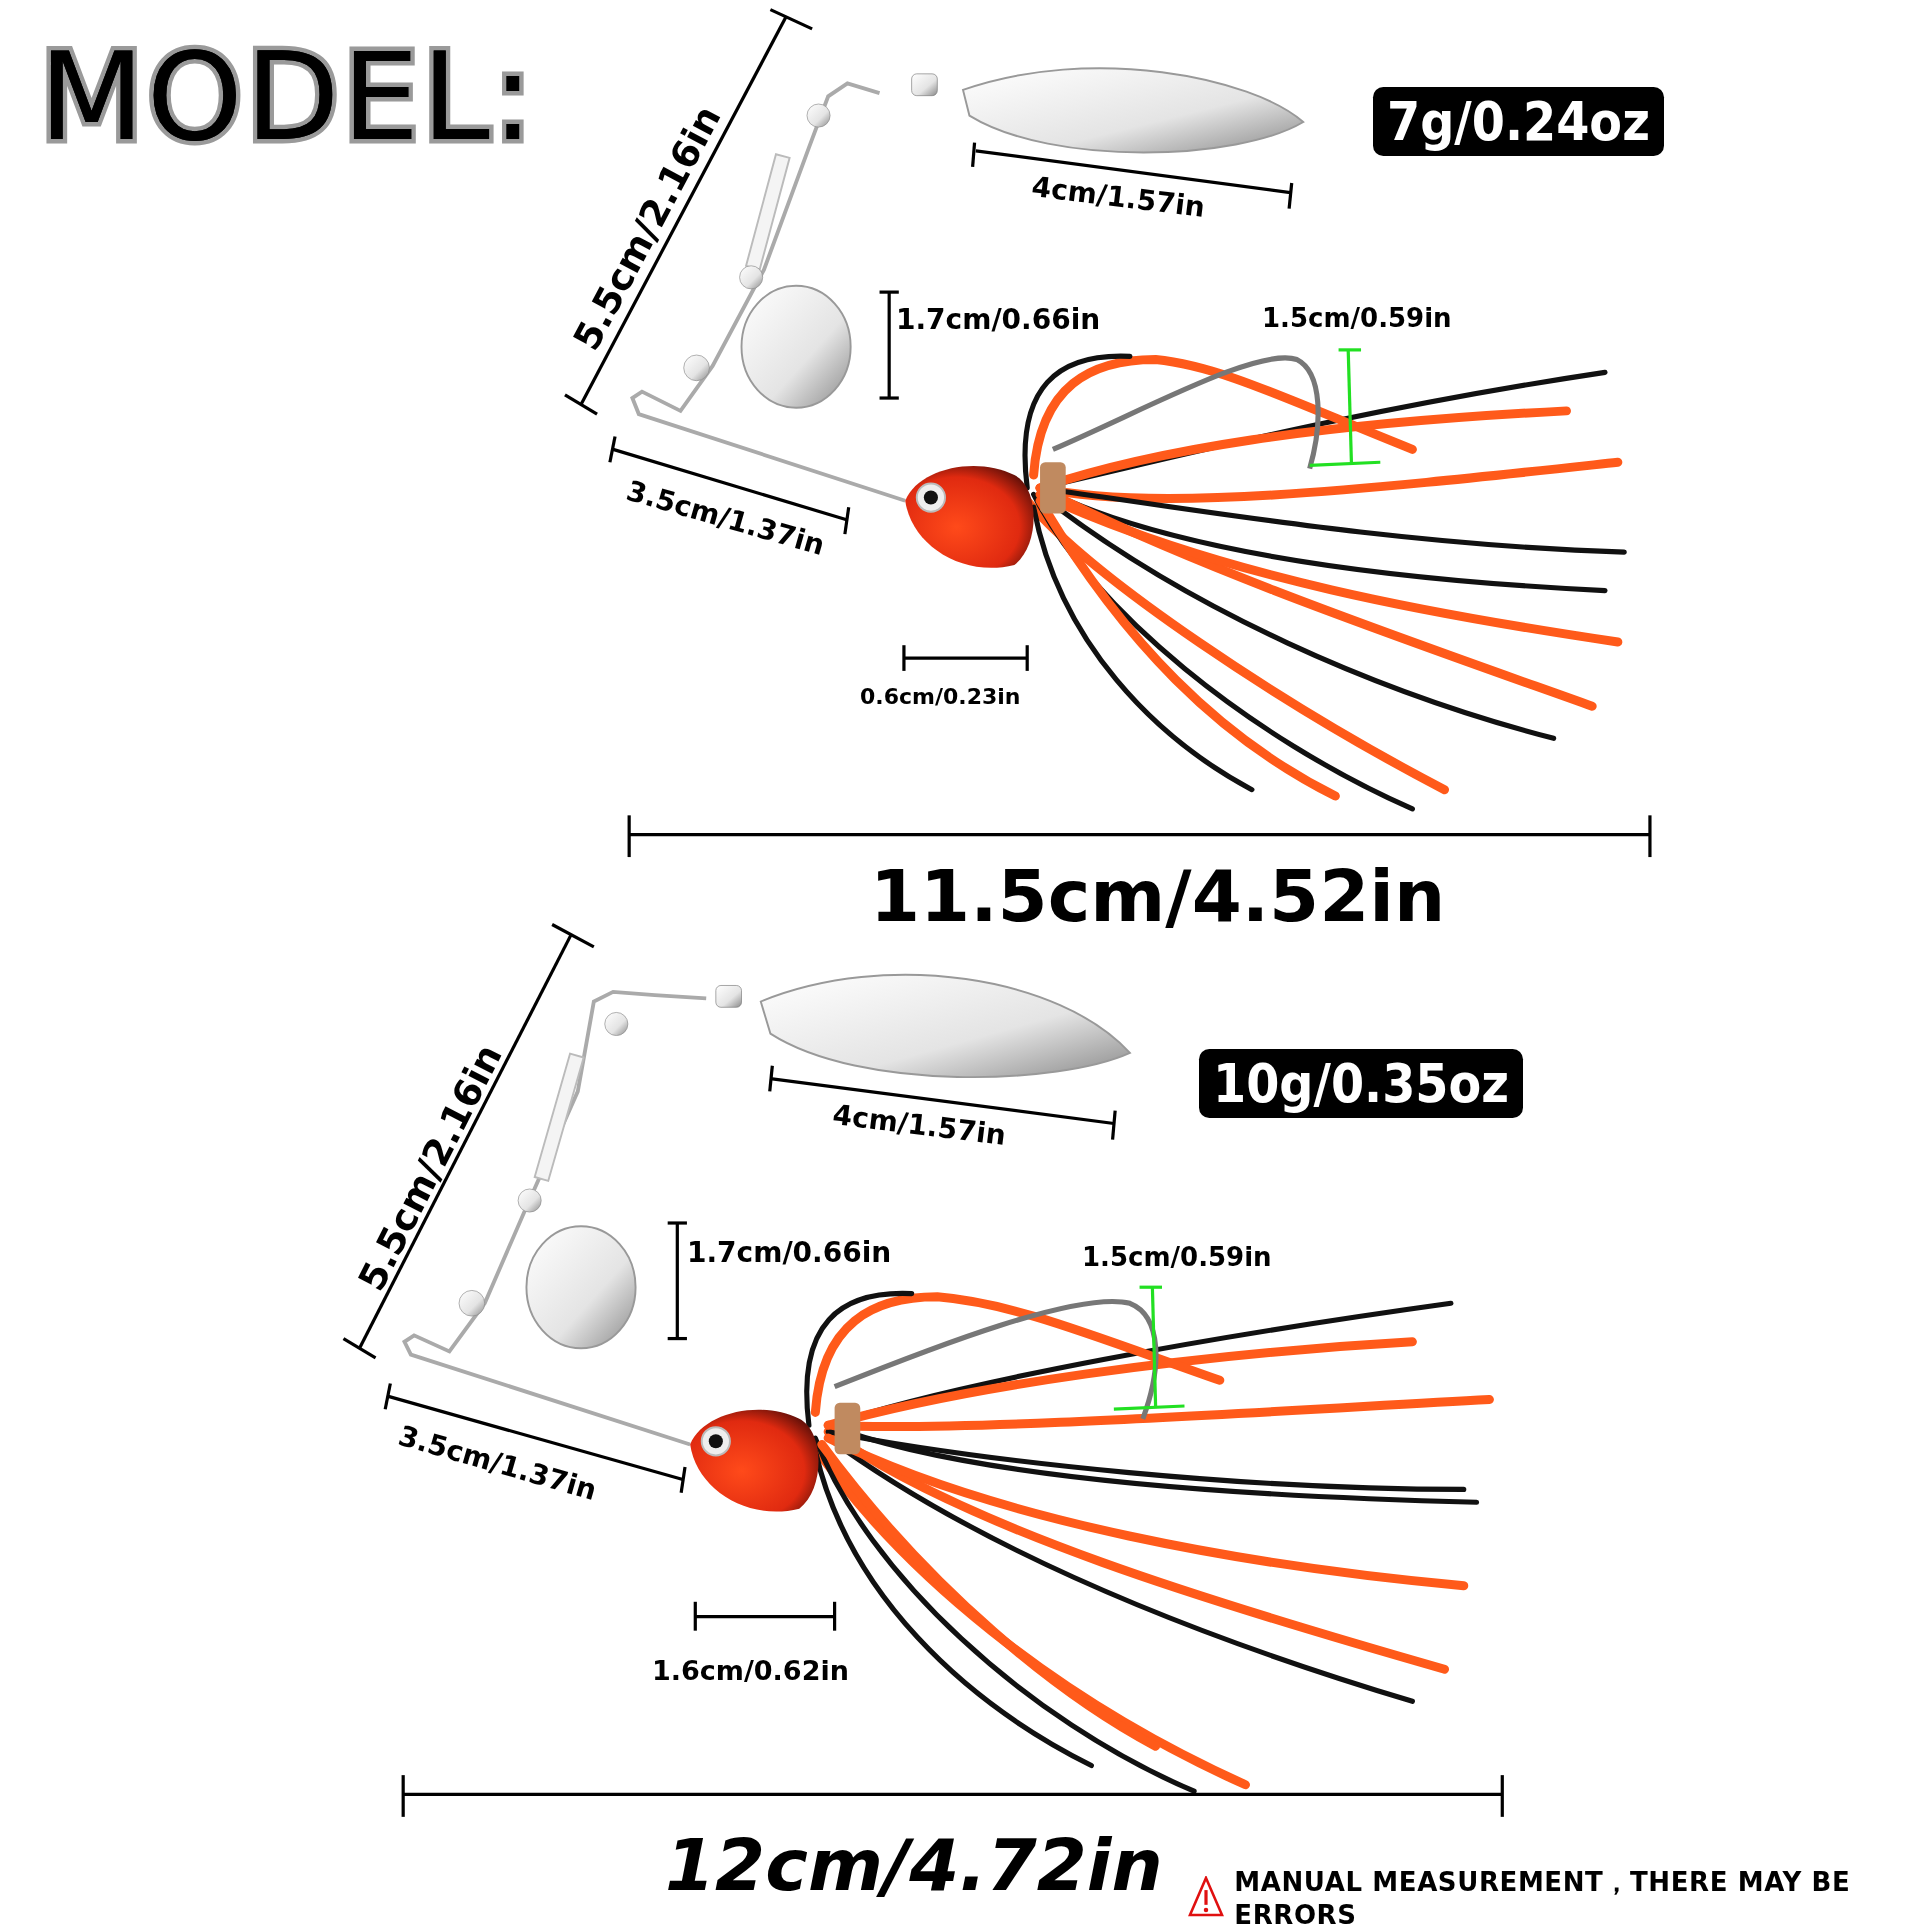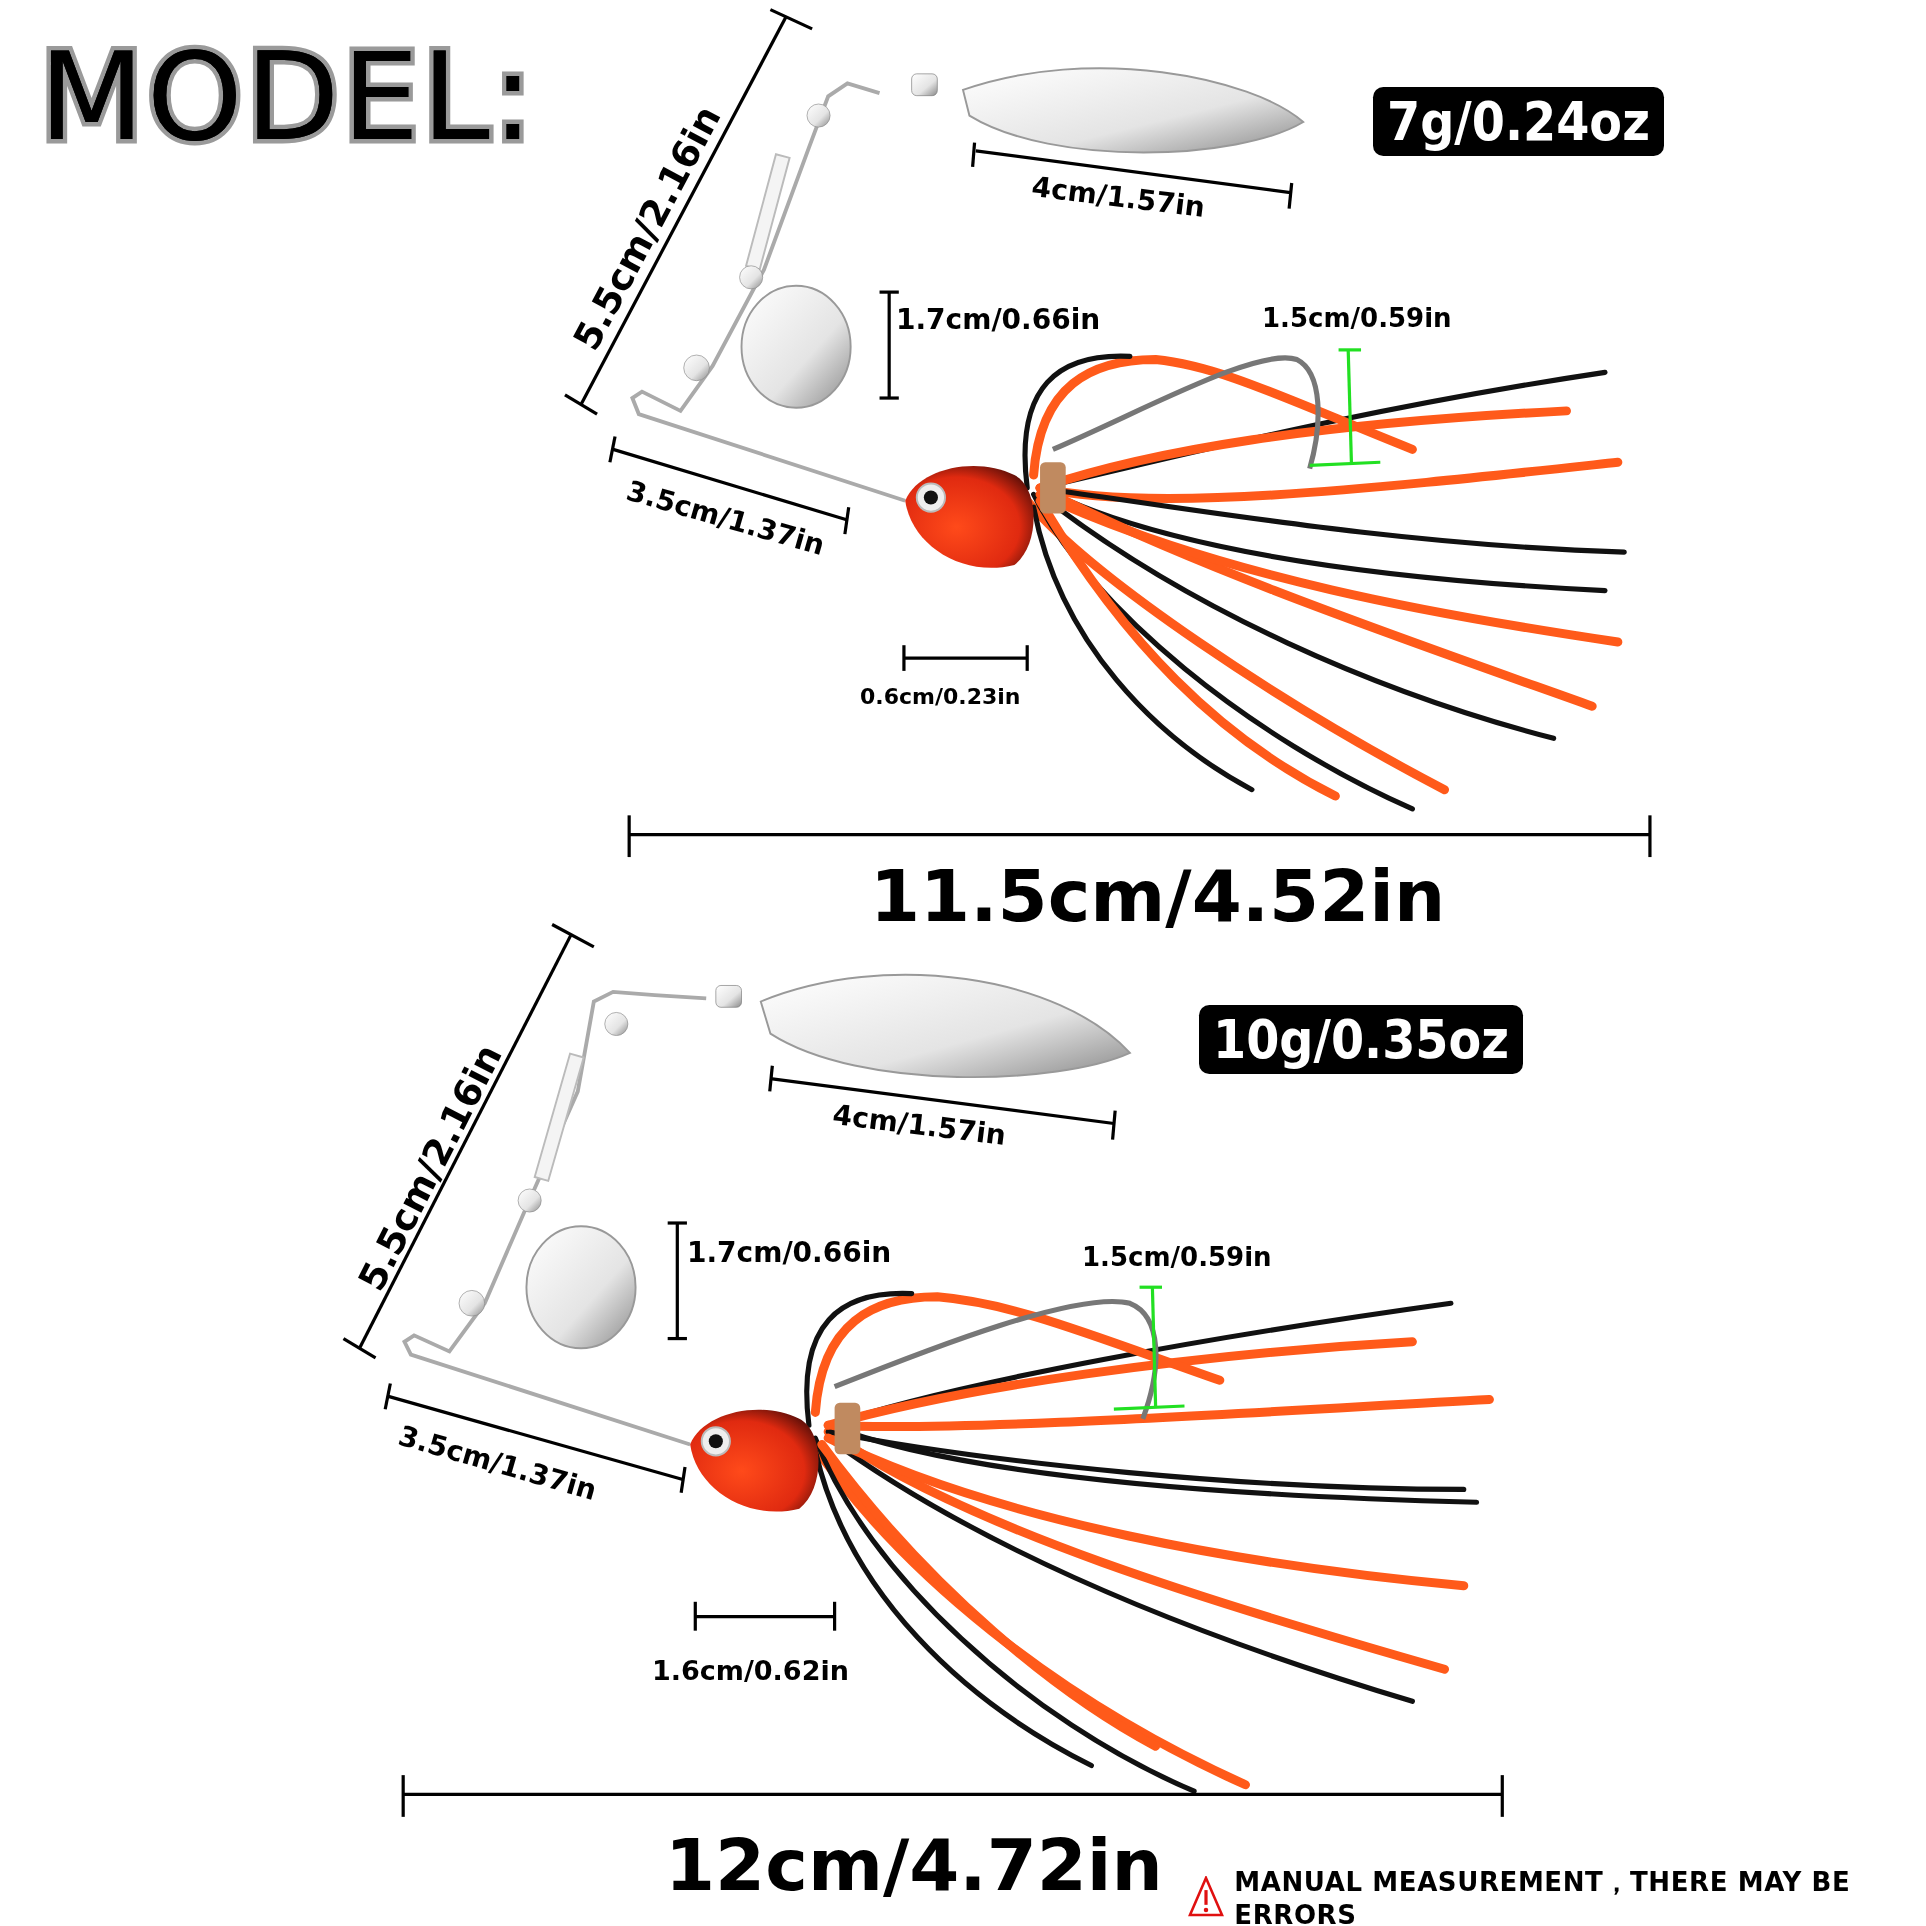--- a/index.html
+++ b/index.html
@@ -162,28 +162,28 @@
 
 <div class="abs badge" style="left:1326px;top:87px;font-size:53px;">7g/0.24oz</div>
 <div class="abs lbl med rot" style="left:565px;top:337px;transform:rotate(-62deg);font-size:37px;">5.5cm/2.16in</div>
 <div class="abs lbl sm rot" style="left:1034px;top:170px;transform:rotate(7deg);">4cm/1.57in</div>
 <div class="abs lbl sm" style="left:896px;top:303px;">1.7cm/0.66in</div>
 <div class="abs lbl" style="left:1262px;top:303px;font-size:26px;">1.5cm/0.59in</div>
 <div class="abs lbl sm rot" style="left:632px;top:474px;transform:rotate(16deg);">3.5cm/1.37in</div>
 <div class="abs lbl" style="left:860px;top:684px;font-size:22px;">0.6cm/0.23in</div>
 <div class="abs lbl big" style="left:870px;top:854px;text-align:right;">11.5cm/4.52in</div>
 
-<div class="abs badge" style="left:1152px;top:1005px;font-size:53px;">10g/0.35oz</div>
+<div class="abs badge" style="left:1152px;top:1049px;font-size:53px;">10g/0.35oz</div>
 <div class="abs lbl med rot" style="left:350px;top:1278px;transform:rotate(-63deg);font-size:37px;">5.5cm/2.16in</div>
 <div class="abs lbl sm rot" style="left:835px;top:1098px;transform:rotate(7deg);">4cm/1.57in</div>
 <div class="abs lbl sm" style="left:687px;top:1236px;">1.7cm/0.66in</div>
 <div class="abs lbl" style="left:1082px;top:1242px;font-size:26px;">1.5cm/0.59in</div>
 <div class="abs lbl sm rot" style="left:404px;top:1419px;transform:rotate(16deg);">3.5cm/1.37in</div>
 <div class="abs lbl" style="left:652px;top:1647px;font-size:27px;margin-top:8px;">1.6cm/0.62in</div>
-<div class="abs lbl big" style="left:665px;top:1823px;">12cm/4.72in</div>
+<div class="abs lbl big" style="left:665px;top:1823px;font-style:italic;">12cm/4.72in</div>
 
 <div class="abs warn">
   <span>
     <svg width="36" height="41" viewBox="0 0 56 64" style="position:static;">
       <polygon points="28,3 53,61 3,61" fill="none" stroke="#e01010" stroke-width="4"></polygon>
       <line x1="28" y1="22" x2="28" y2="45" stroke="#e01010" stroke-width="5"></line>
       <circle cx="28" cy="53" r="3.5" fill="#e01010"></circle>
     </svg>
   </span>
   <span class="warn-text">MANUAL MEASUREMENT，THERE MAY BE ERRORS</span>

